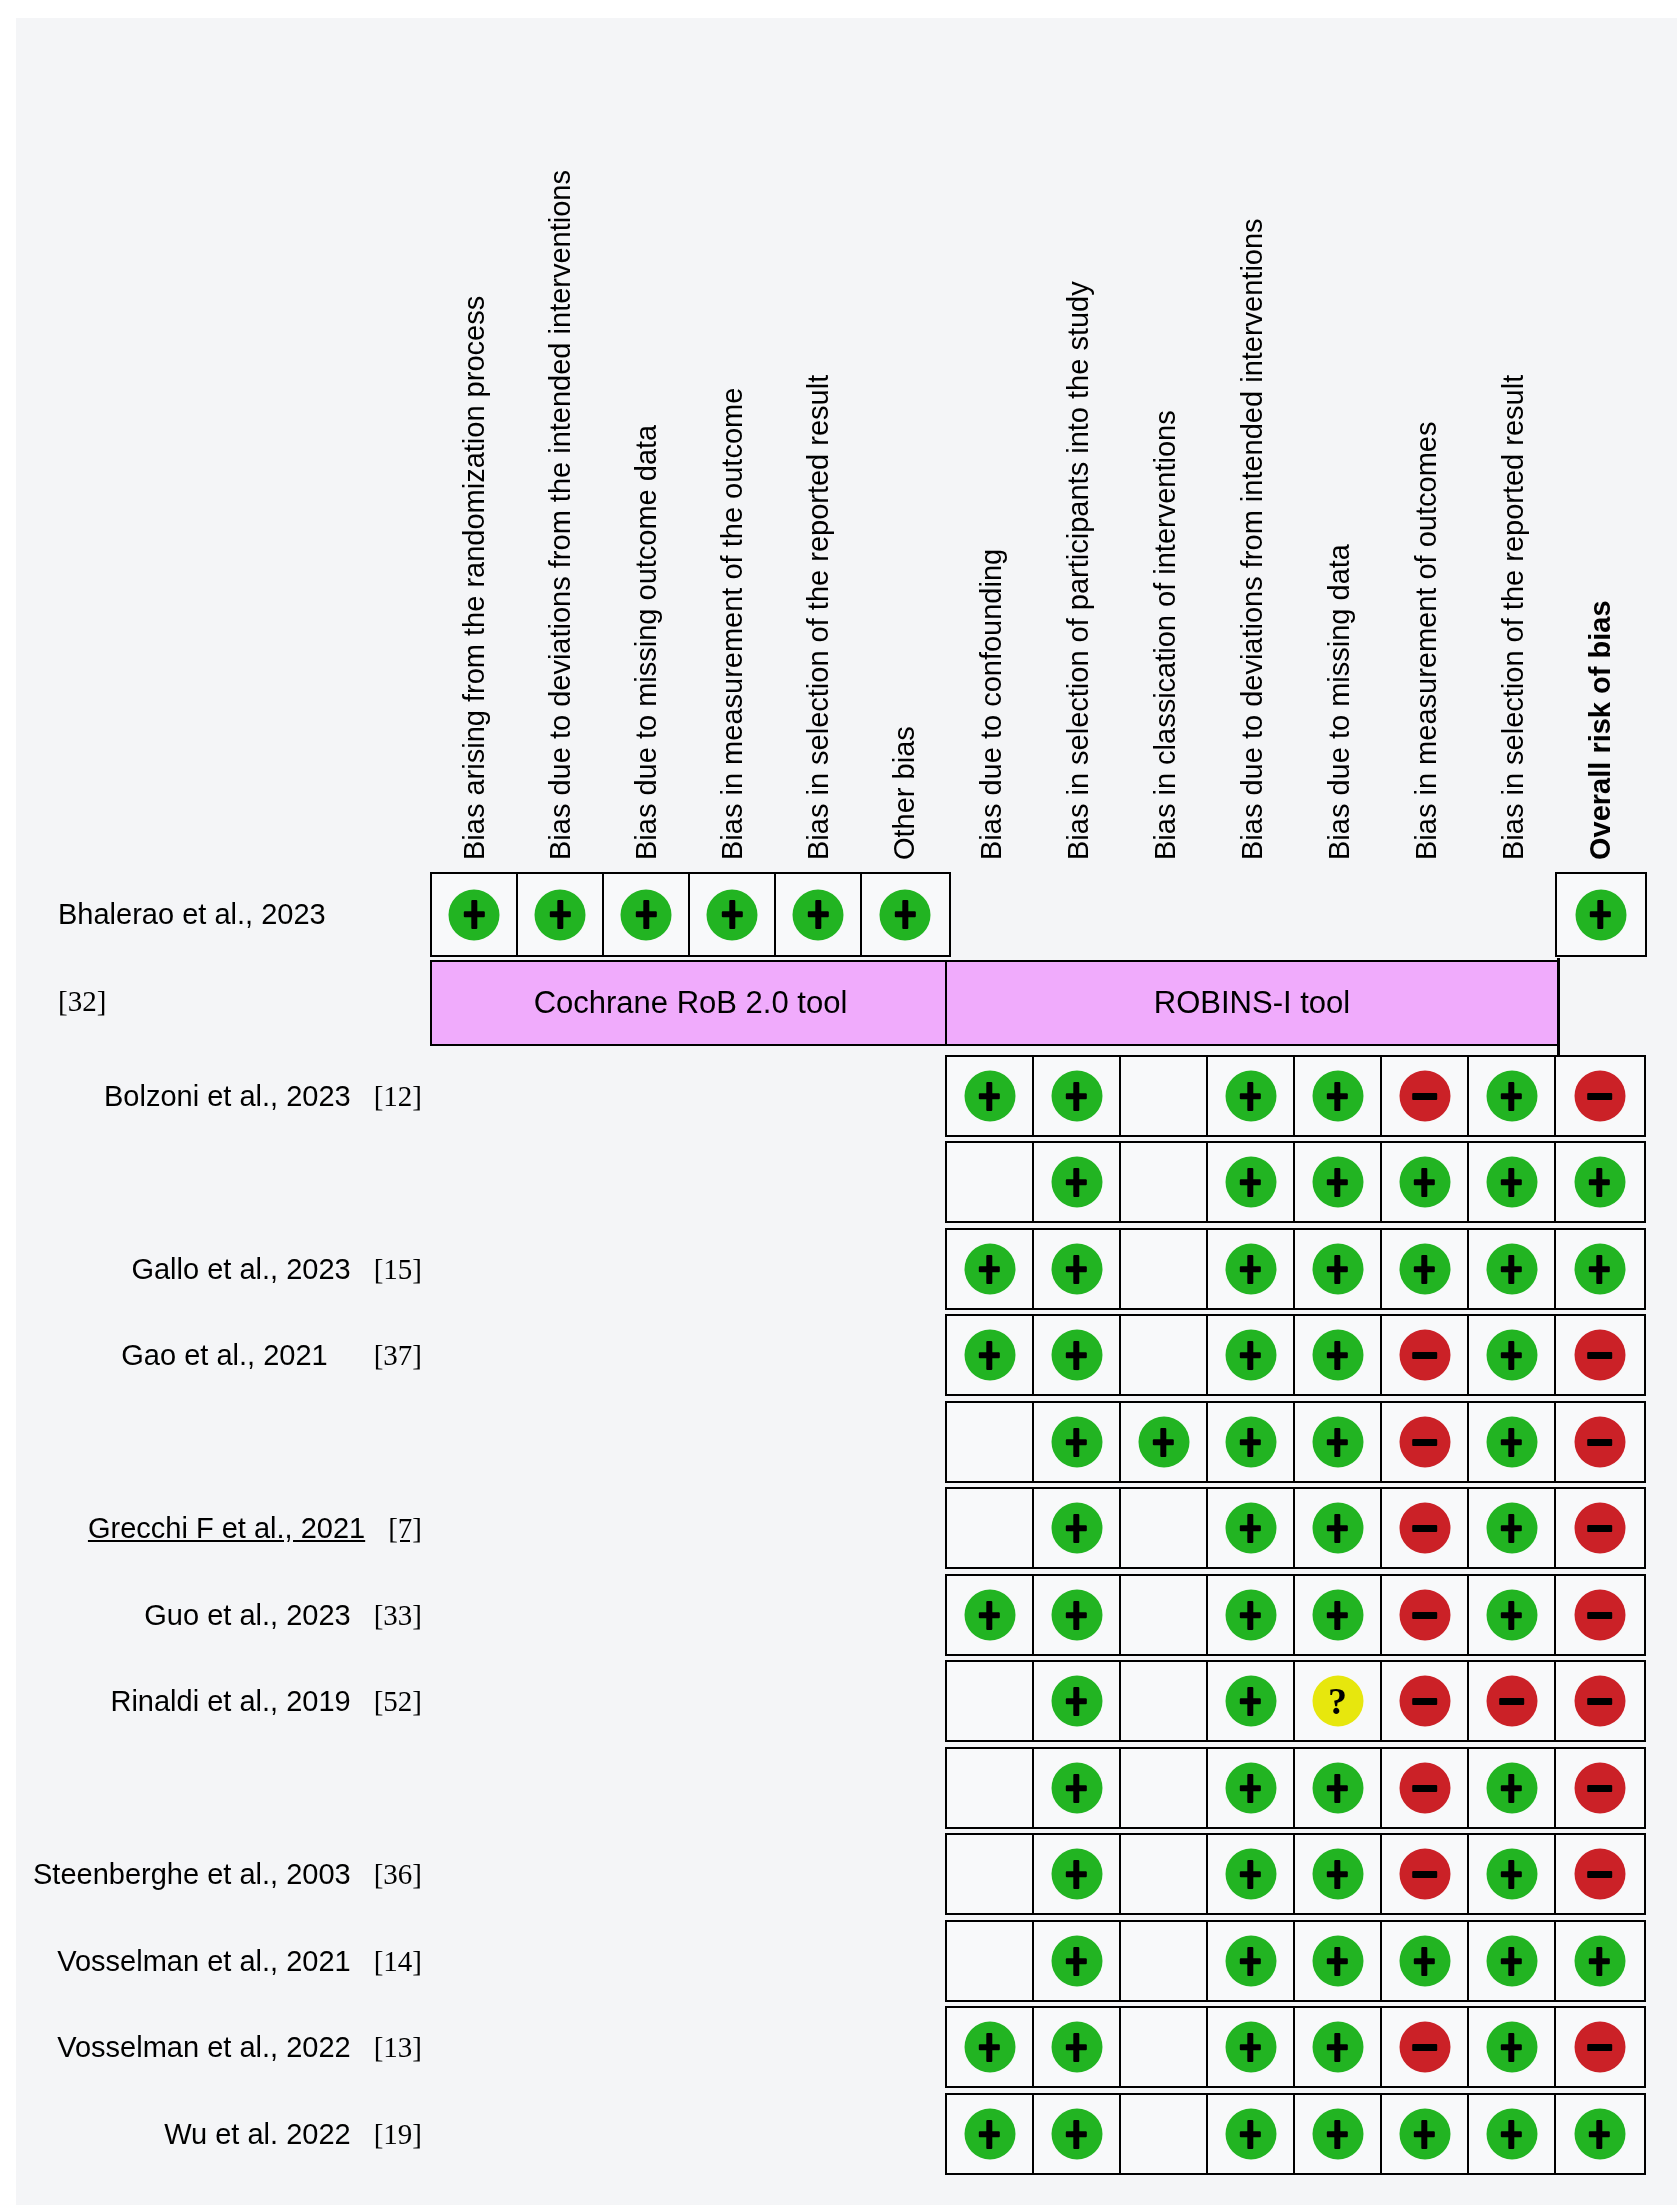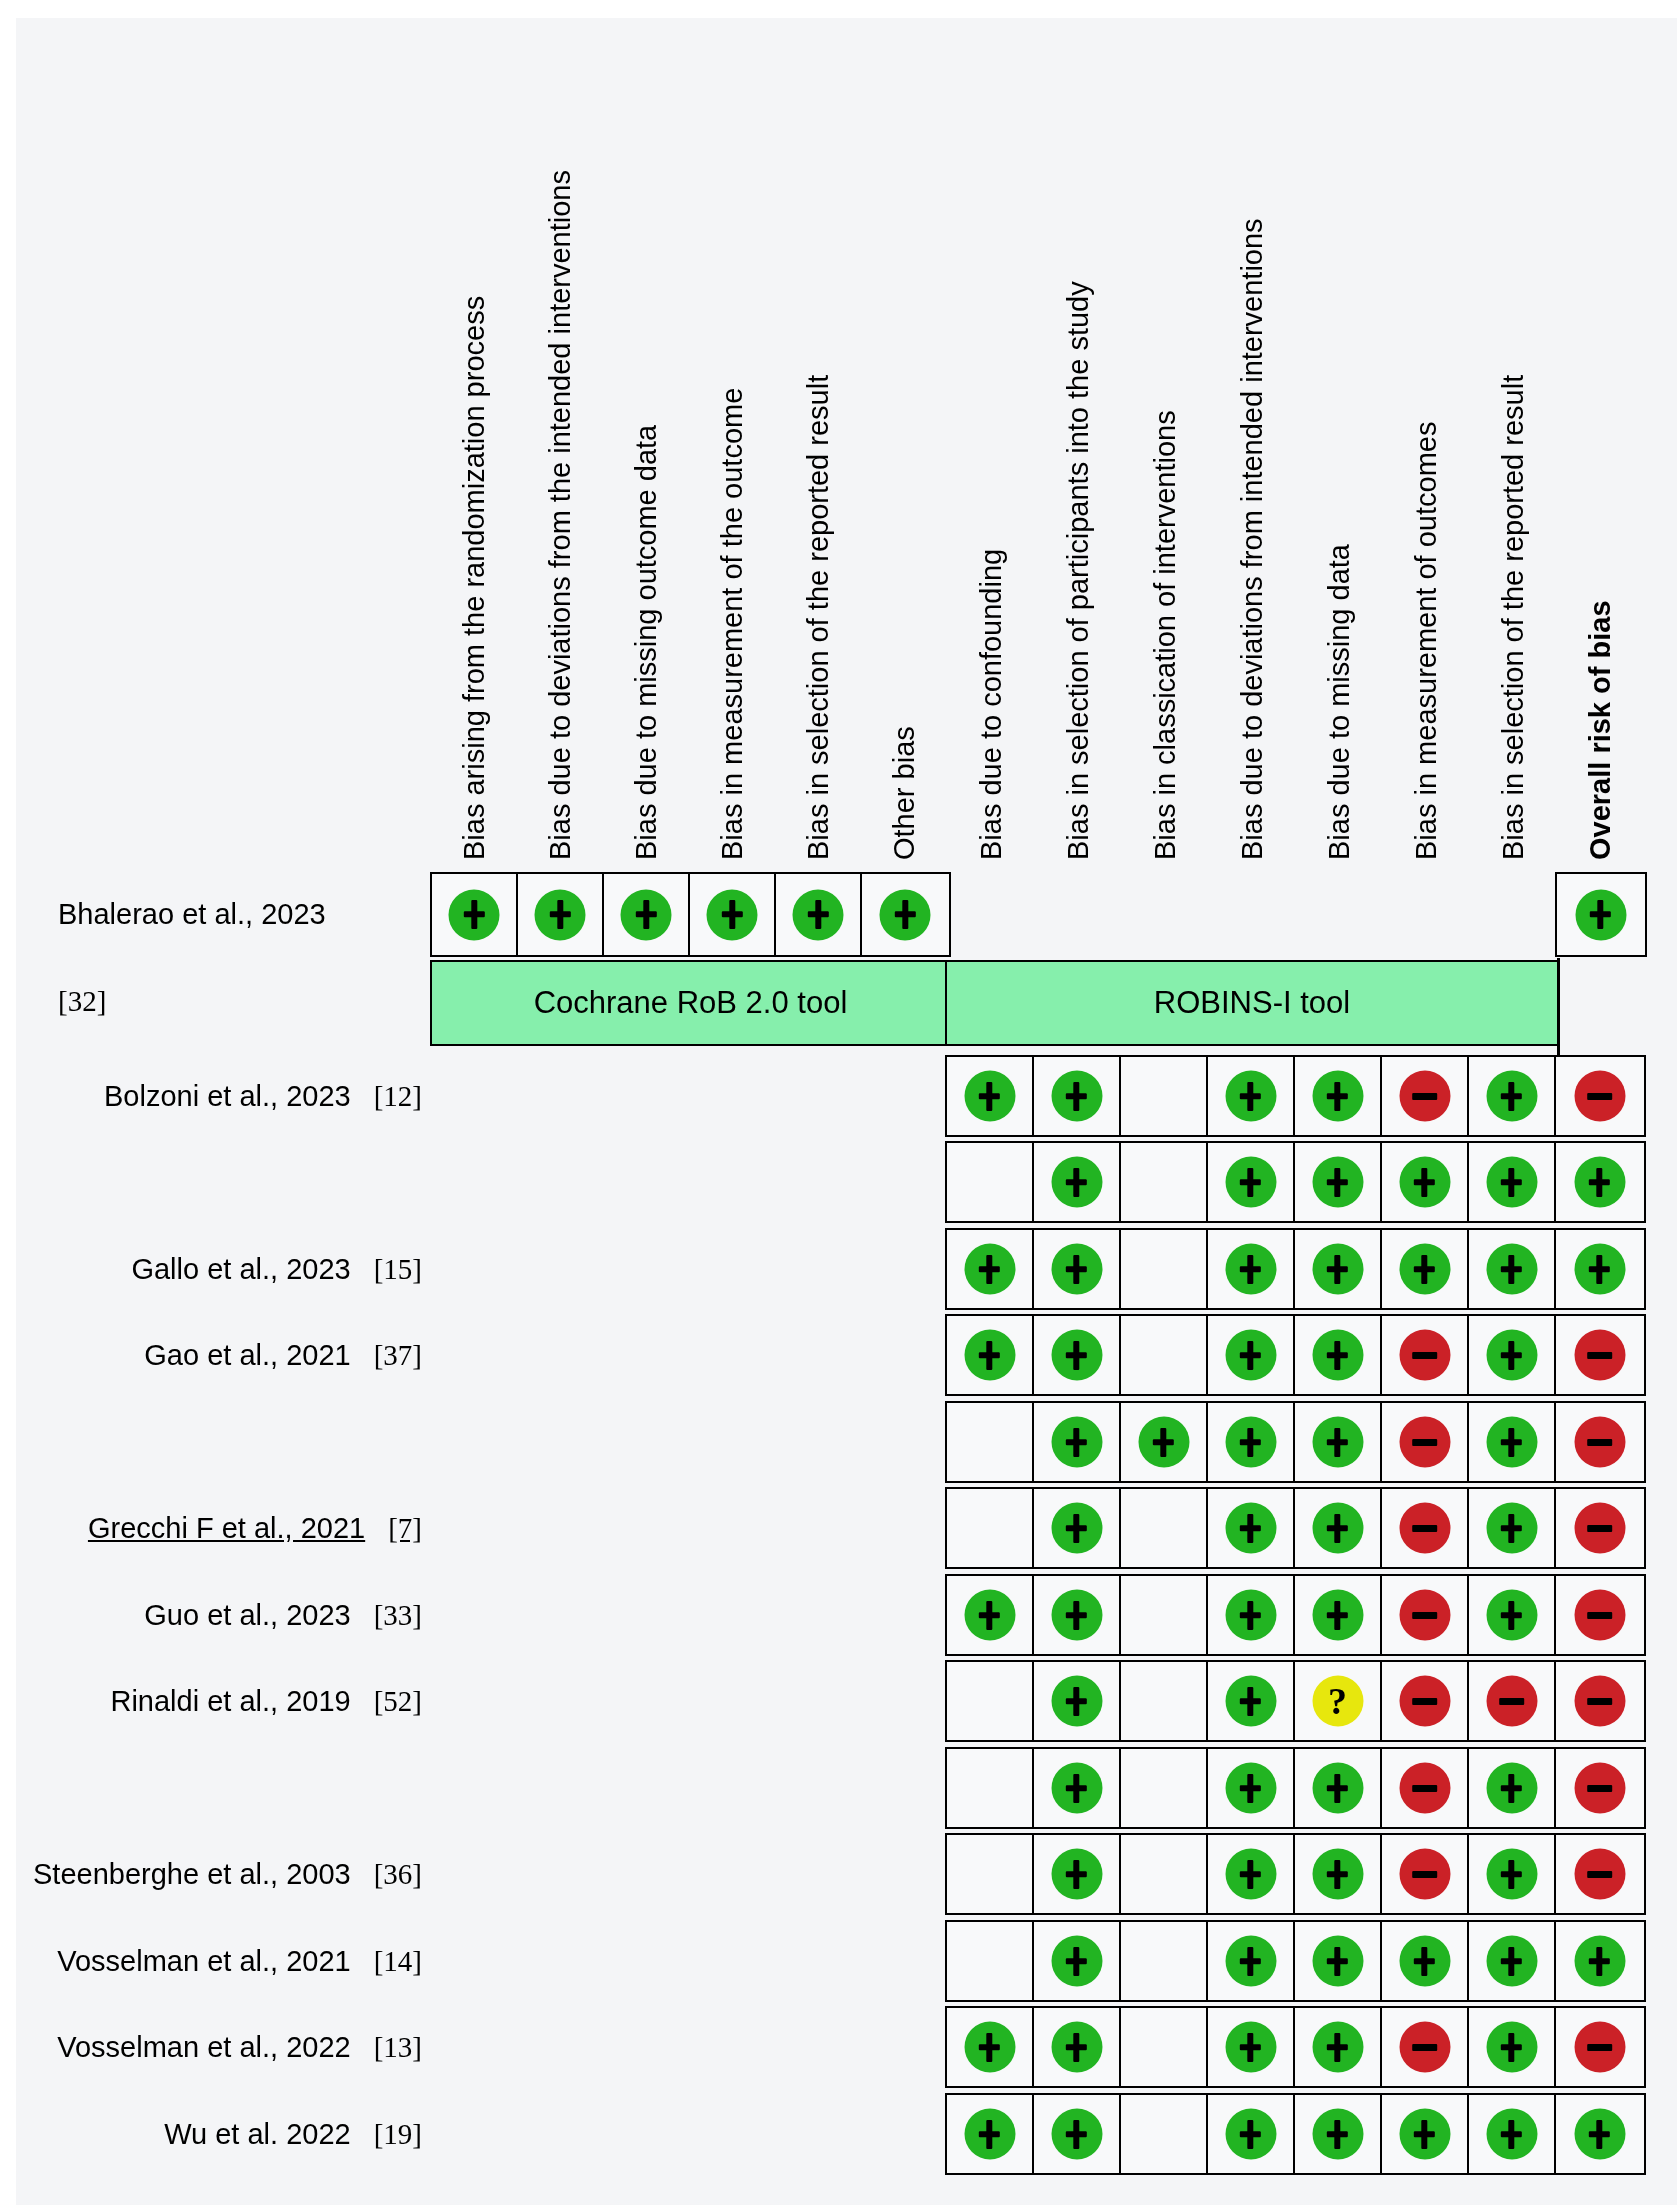--- a/index.html
+++ b/index.html
@@ -29,21 +29,21 @@
   .circ.unclear{background:#e7e70d;}
   .bar{position:absolute;left:50%;top:50%;transform:translate(-50%,-50%);
     background:#000;border-radius:1.1px;}
   .bar.v{width:6.4px;height:29px;}
   .bar.h{width:21.4px;height:6.4px;}
   .bar.minus{width:24.6px;height:7px;}
   .qmark{position:absolute;left:50%;top:50%;transform:translate(-50%,-52%);
     font-family:"Liberation Serif",serif;font-weight:bold;font-size:38px;line-height:1;}
 
   
-  .band{position:absolute;border:2.7px solid #000;background:#86efac;
+  .band{position:absolute;border:2.7px solid #000;background:#f0abfc;
     display:flex;align-items:center;justify-content:center;
     font-size:31px;box-sizing:border-box;}
 
   
   .row-label{position:absolute;left:32px;width:390px;display:flex;
     align-items:center;justify-content:flex-end;font-size:29px;}
   .row-label.leftal{left:58px;width:374px;justify-content:flex-start;}
   .ref{font-family:"Liberation Serif",serif;margin-left:23px;}
 
   #connector{position:absolute;background:#000;}
@@ -294,21 +294,21 @@
           <div class="bar v"></div>
           <div class="bar h"></div>
         </div>
       </div>
       <div class="cell" style="width: 87px;">
         <div class="circ high">
           <div class="bar minus"></div>
         </div>
       </div>
     </div>
-    <div class="row-label" style="top: 1314px; height: 82px;">
+    <div class="row-label" style="top: 1314px; height: 82px; gap: 23px;">
       <span>Gao et al., 2021</span>
       <span class="ref">[37]</span>
     </div>
     <div class="rowbox" style="left: 945px; top: 1401px; width: 701px; height: 82px;">
       <div class="cell" style="width: 87px;"></div>
       <div class="cell" style="width: 87px;">
         <div class="circ low">
           <div class="bar v"></div>
           <div class="bar h"></div>
         </div>

